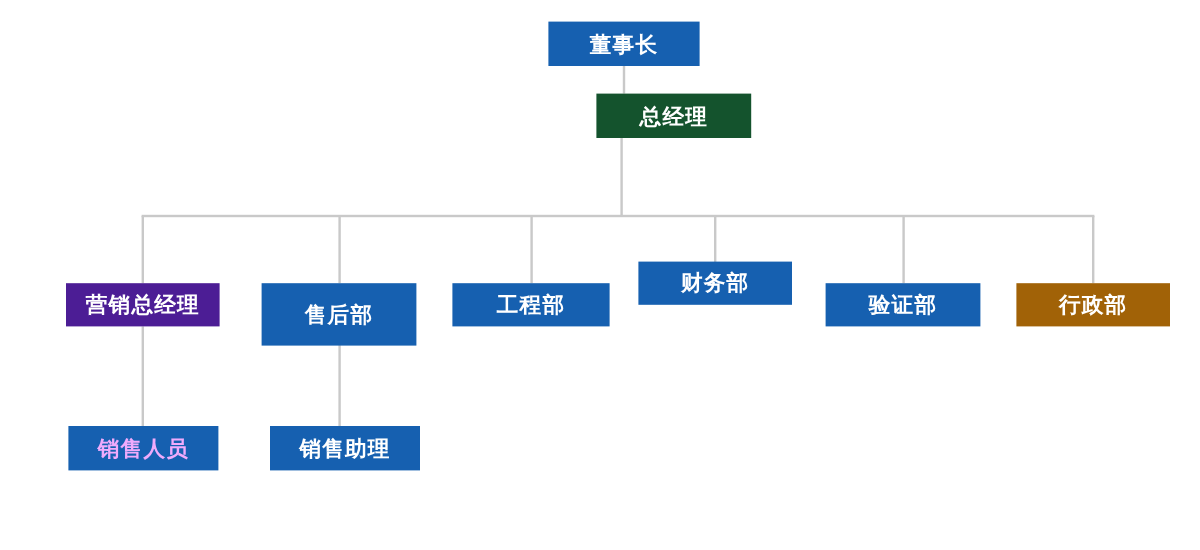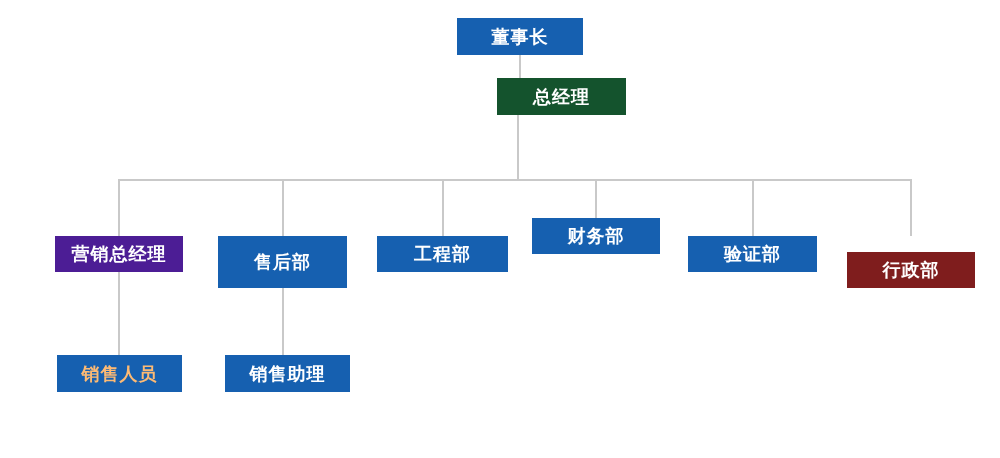--- a/index.html
+++ b/index.html
@@ -64,23 +64,23 @@
       </div>
       <div class="org-node" style="left: 377px; top: 236px; width: 131px; height: 36px; background: rgb(22, 96, 176);">
         <span style="color: rgb(255, 255, 255);">工程部</span>
       </div>
       <div class="org-node" style="left: 532px; top: 218px; width: 128px; height: 36px; background: rgb(22, 96, 176);">
         <span style="color: rgb(255, 255, 255);">财务部</span>
       </div>
       <div class="org-node" style="left: 688px; top: 236px; width: 129px; height: 36px; background: rgb(22, 96, 176);">
         <span style="color: rgb(255, 255, 255);">验证部</span>
       </div>
-      <div class="org-node" style="left: 847px; top: 236px; width: 128px; height: 36px; background: #7f1d1d; margin-top: 16px;">
+      <div class="org-node" style="left: 847px; top: 236px; width: 128px; height: 36px; background: #a16207;">
         <span style="color: rgb(255, 255, 255);">行政部</span>
       </div>
       <div class="org-node" style="left: 57px; top: 355px; width: 125px; height: 37px; background: rgb(22, 96, 176);">
-        <span style="color: #fdba74;">销售人员</span>
+        <span style="color: #f0abfc;">销售人员</span>
       </div>
       <div class="org-node" style="left: 225px; top: 355px; width: 125px; height: 37px; background: rgb(22, 96, 176);">
         <span style="color: rgb(255, 255, 255);">销售助理</span>
       </div>
     </div>
 </div>
 
 </body></html>

